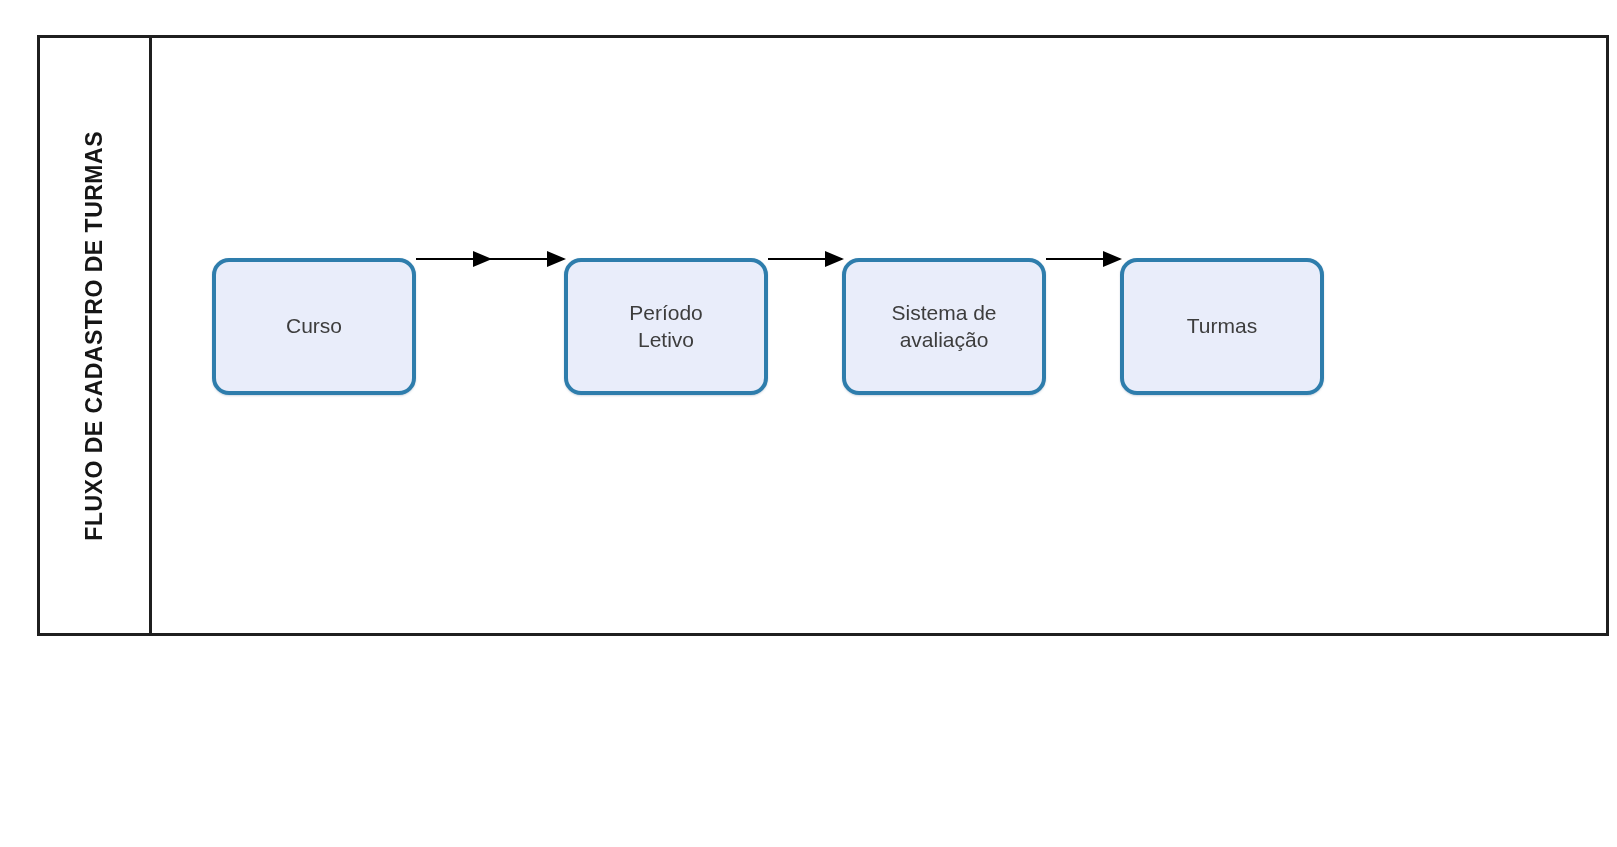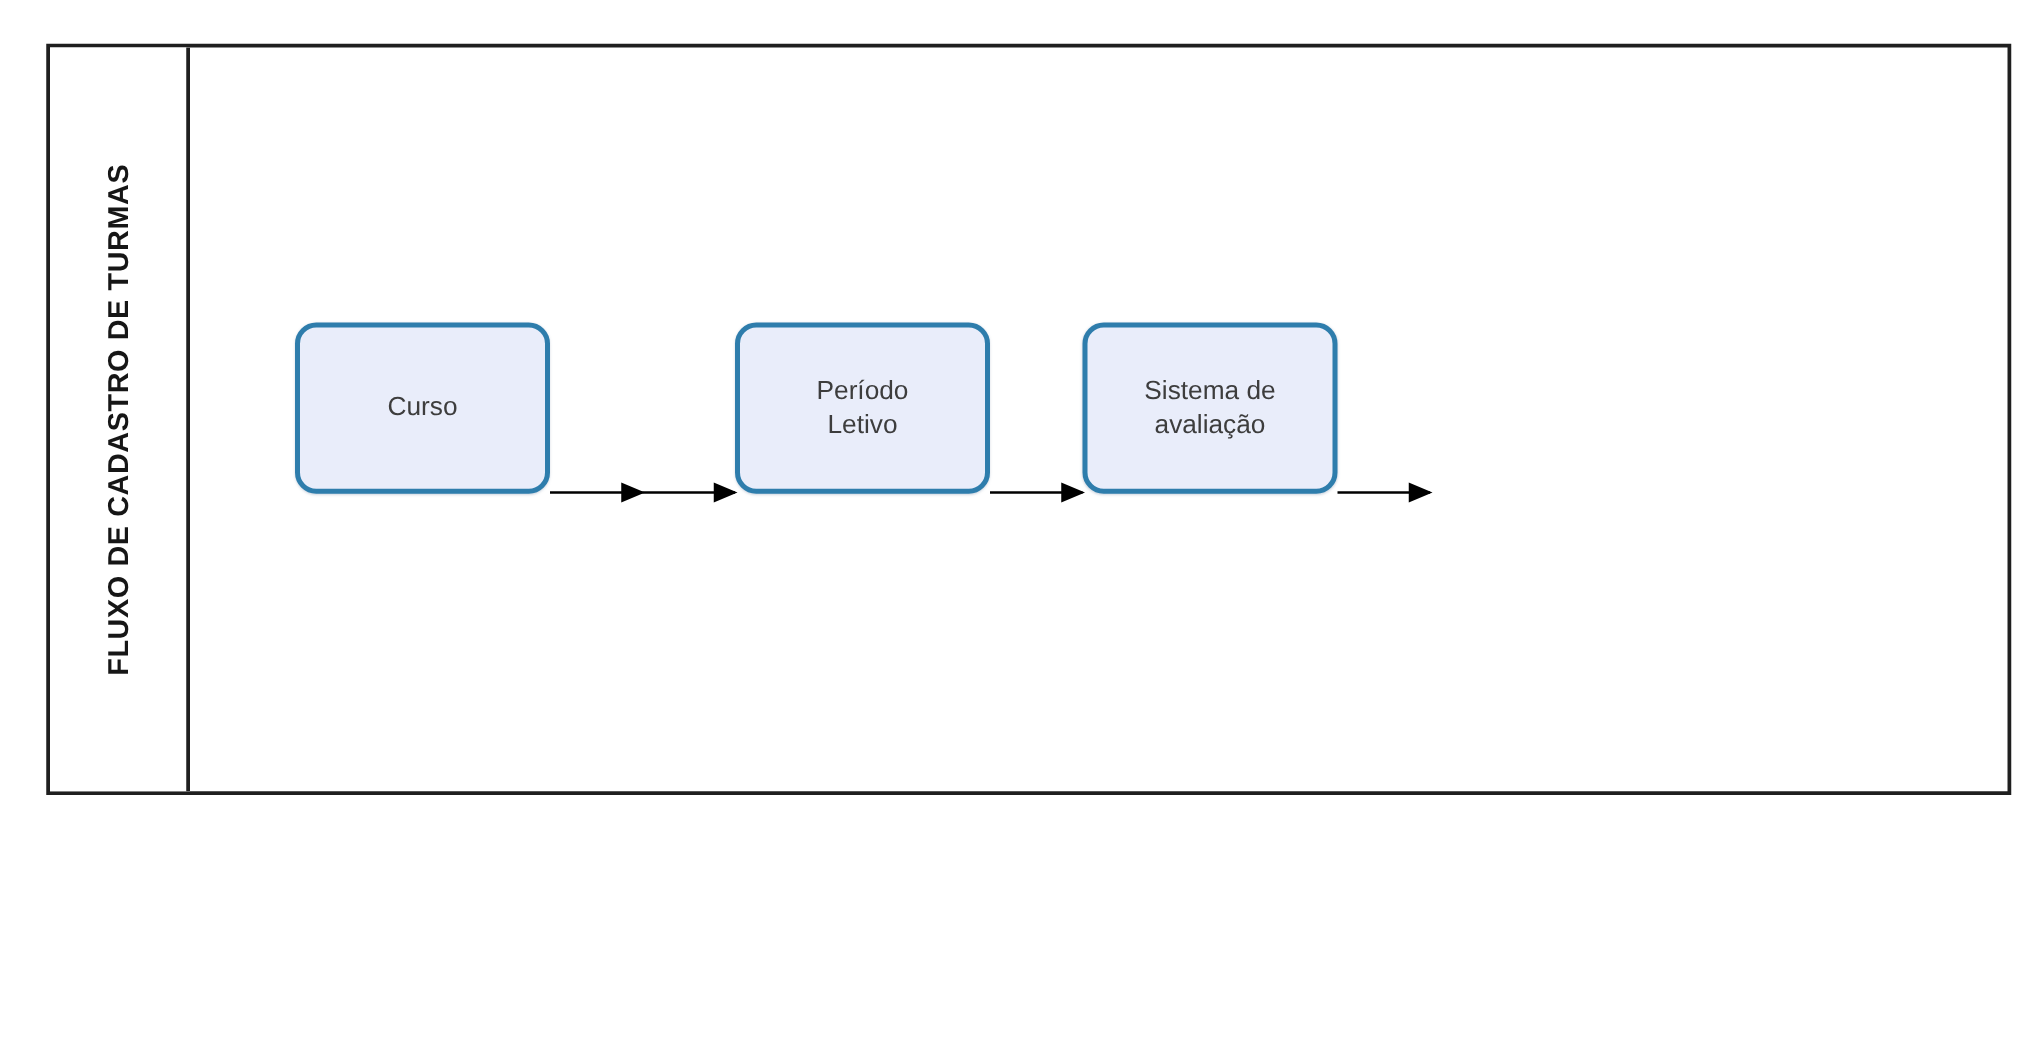--- a/index.html
+++ b/index.html
@@ -51,24 +51,24 @@
   
   .lane-body {
     position: absolute;
     left: 112px;
     right: 0;
     top: 0;
     bottom: 0;
   }
   .flow-row {
     position: absolute;
-    left: 84px;
+    left: 60px;
     top: 220px;
     display: flex;
-    align-items: flex-end;
+    align-items: flex-start;
   }
   
   .node {
     width: 204px;
     height: 137px;
     background: #e9edfa;
     border: 4px solid #2e7dac;
     border-radius: 17px;
     display: flex;
     align-items: center;
@@ -133,18 +133,21 @@
 
         <div class="arrow"></div>
 
         <div class="node">
           <span class="node-label">Sistema de
 avaliação</span>
         </div>
 
         <div class="arrow"></div>
 
+        <div class="node">
+          <span class="node-label">Turmas</span>
+        </div>
 
       </div>
     </div>
 
   </div>
 </div>
 
 </body></html>

